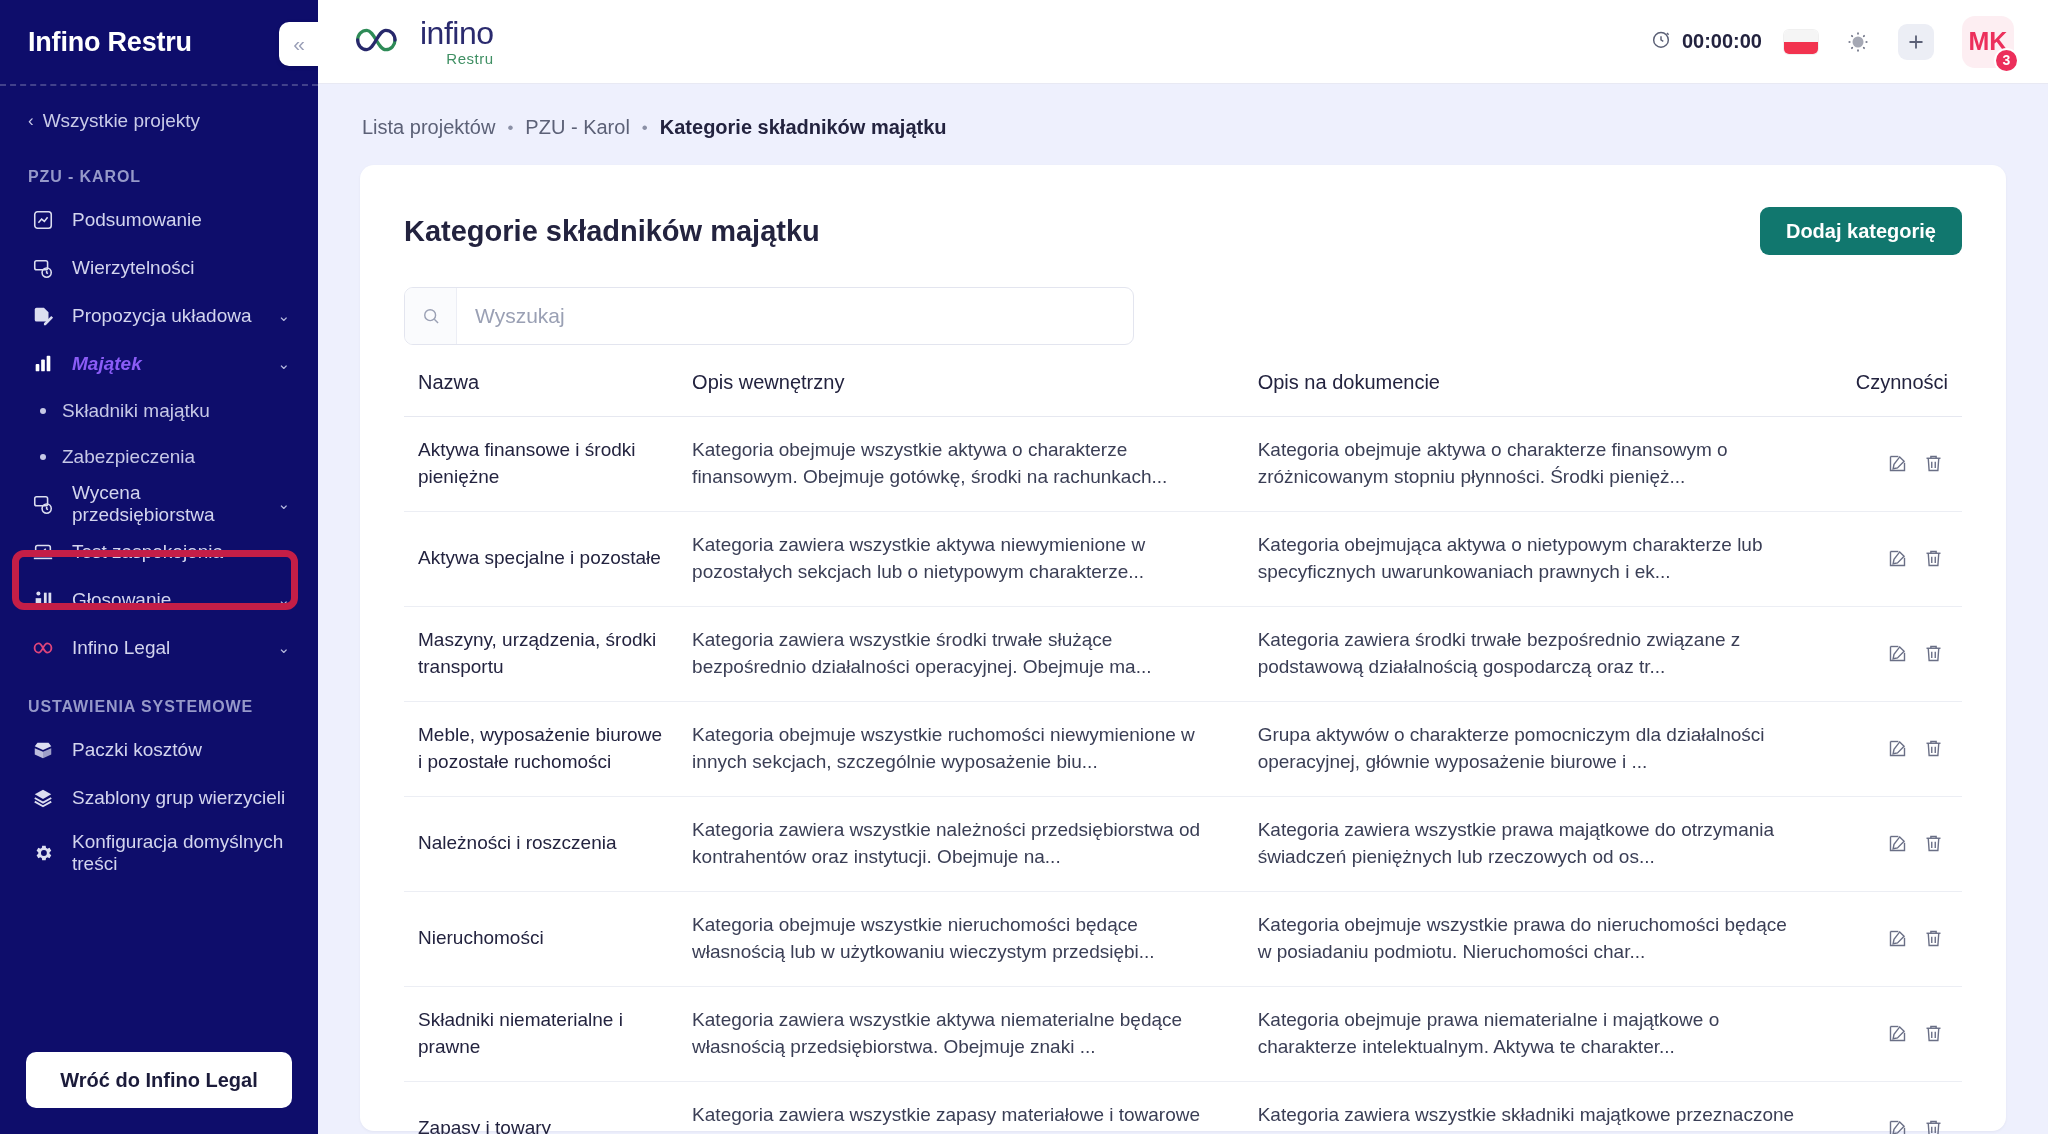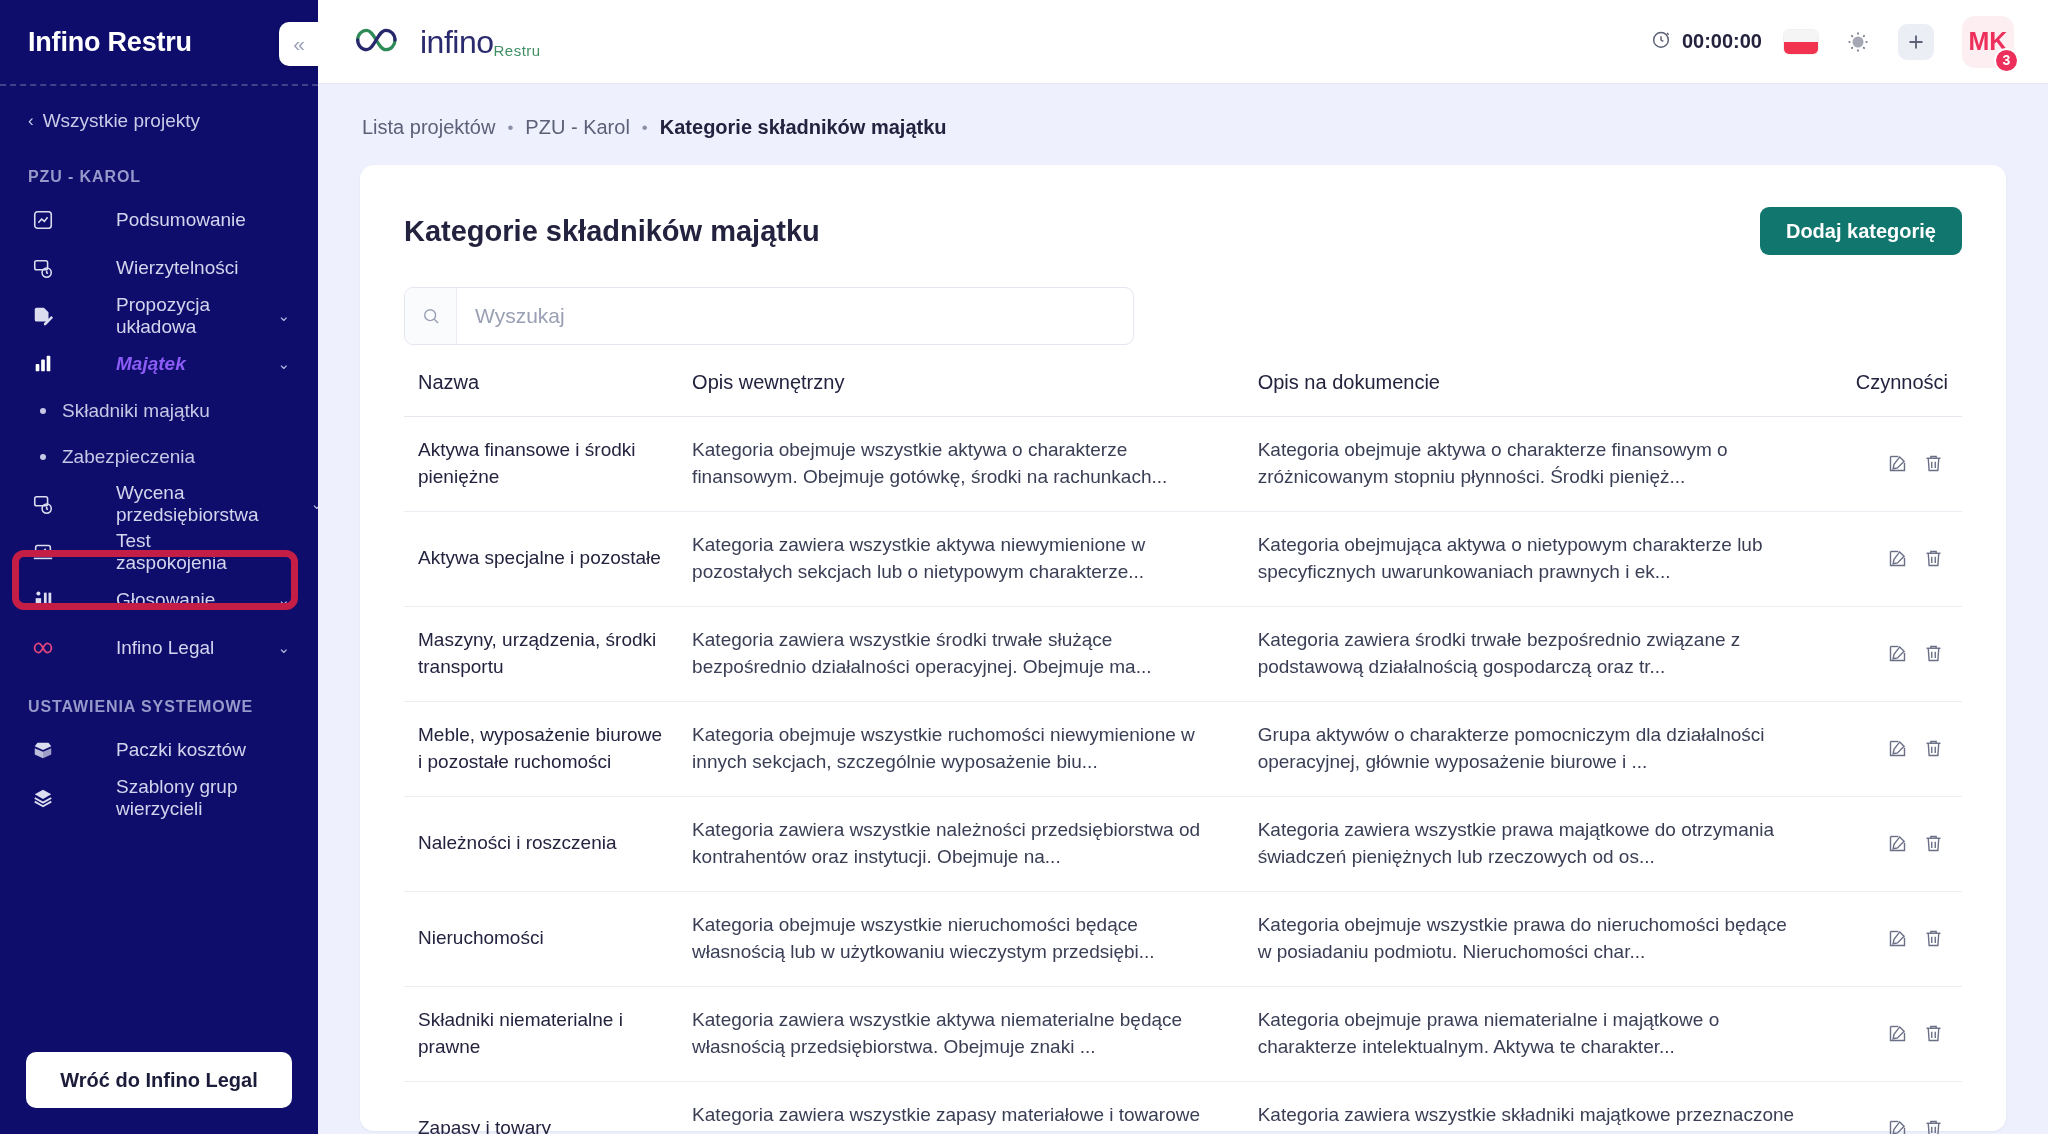--- a/index.html
+++ b/index.html
@@ -42,21 +42,21 @@
     color: #9699c9; font-size: 16px; font-weight: bold;
     letter-spacing: 0.9px; text-transform: uppercase;
   }
   .sb-scroll { flex: 1 1 auto; overflow: hidden; }
   .nav-item {
     display: flex; align-items: center;
     height: 48px;
     margin: 0 14px; padding: 0 14px;
     border-radius: 9px;
     color: #d3d5ee; font-size: 19px;
-    cursor: pointer; position: relative; gap: 44px;
+    cursor: pointer; position: relative;
   }
   .nav-item .ico {
     width: 30px; height: 24px; margin-right: 14px;
     display: flex; align-items: center; justify-content: center;
     flex: 0 0 30px;
   }
   .nav-item .lbl { flex: 1 1 auto; line-height: 1.18; }
   .nav-item .caret {
     font-size: 15px; color: #b9bce0; margin-left: 8px;
   }
@@ -110,21 +110,21 @@
     overflow: hidden;
   }
   .topbar {
     height: 84px; background: #ffffff;
     display: flex; align-items: center;
     padding: 0 34px 0 30px;
     border-bottom: 1px solid #e8e9f3;
     flex: 0 0 84px;
   }
   .logo-wrap { display: flex; align-items: center; gap: 10px; }
-  .logo-text { display: flex; line-height: 1; }
+  .logo-text { display: flex; flex-direction: column; line-height: 1; }
   .logo-main { font-size: 32px; color: #2a2a6e; letter-spacing: -0.5px; }
   .logo-sub {
     font-size: 15px; color: #3f8f63; letter-spacing: 0.5px;
     align-self: flex-end; margin-top: 2px;
   }
   .top-right {
     margin-left: auto; display: flex; align-items: center; gap: 22px;
   }
   .timer { display: flex; align-items: center; gap: 10px;
     color: #23233f; font-size: 20px; font-weight: bold; }
@@ -372,20 +372,29 @@
         <span class="ico">
           <svg width="22" height="22" viewBox="0 0 24 24" fill="#dcdef0">
             <path d="M12 3l9 5-9 5-9-5z"></path>
               <path d="M3 12l9 5 9-5" fill="none" stroke="#dcdef0" stroke-width="2"></path>
               <path d="M3 16l9 5 9-5" fill="none" stroke="#dcdef0" stroke-width="2"></path>
           </svg>
         </span>
         <span class="lbl">Szablony grup wierzycieli</span>
       </div>
 
+      <div class="nav-item tall">
+        <span class="ico">
+          <svg width="22" height="22" viewBox="0 0 24 24" fill="#dcdef0">
+            <path d="M12 8a4 4 0 100 8 4 4 0 000-8zm9.4 4a7.6 7.6 0 00-.1-1.2l2-1.6-2-3.4-2.4 1a7.5 7.5 0 00-2-1.2L16.5 3h-4l-.4 2.6c-.7.3-1.4.7-2 1.2l-2.4-1-2 3.4 2 1.6a7.6 7.6 0 000 2.4l-2 1.6 2 3.4 2.4-1c.6.5 1.3.9 2 1.2l.4 2.6h4l.4-2.6c.7-.3 1.4-.7 2-1.2l2.4 1 2-3.4-2-1.6c.1-.4.1-.8.1-1.2z" opacity="0"></path>
+            <path d="M19.1 12.9c0-.3.1-.6.1-.9s0-.6-.1-.9l1.9-1.5-1.9-3.2-2.2 1c-.5-.4-1-.7-1.6-.9L14.9 4h-3.8l-.4 2.5c-.6.2-1.1.5-1.6.9l-2.2-1-1.9 3.2 1.9 1.5c0 .3-.1.6-.1.9s0 .6.1.9l-1.9 1.5 1.9 3.2 2.2-1c.5.4 1 .7 1.6.9l.4 2.5h3.8l.4-2.5c.6-.2 1.1-.5 1.6-.9l2.2 1 1.9-3.2-1.9-1.5zM13 15.2A3.2 3.2 0 1113 8.8a3.2 3.2 0 010 6.4z"></path>
+          </svg>
+        </span>
+        <span class="lbl">Konfiguracja domyślnych treści</span>
+      </div>
     </div>
 
     <div class="sb-footer">
       <button class="sb-footer-btn">Wróć do Infino Legal</button>
     </div>
 
     <div class="annot-box"></div>
     <div class="collapse-btn">«</div>
   </aside>
 

